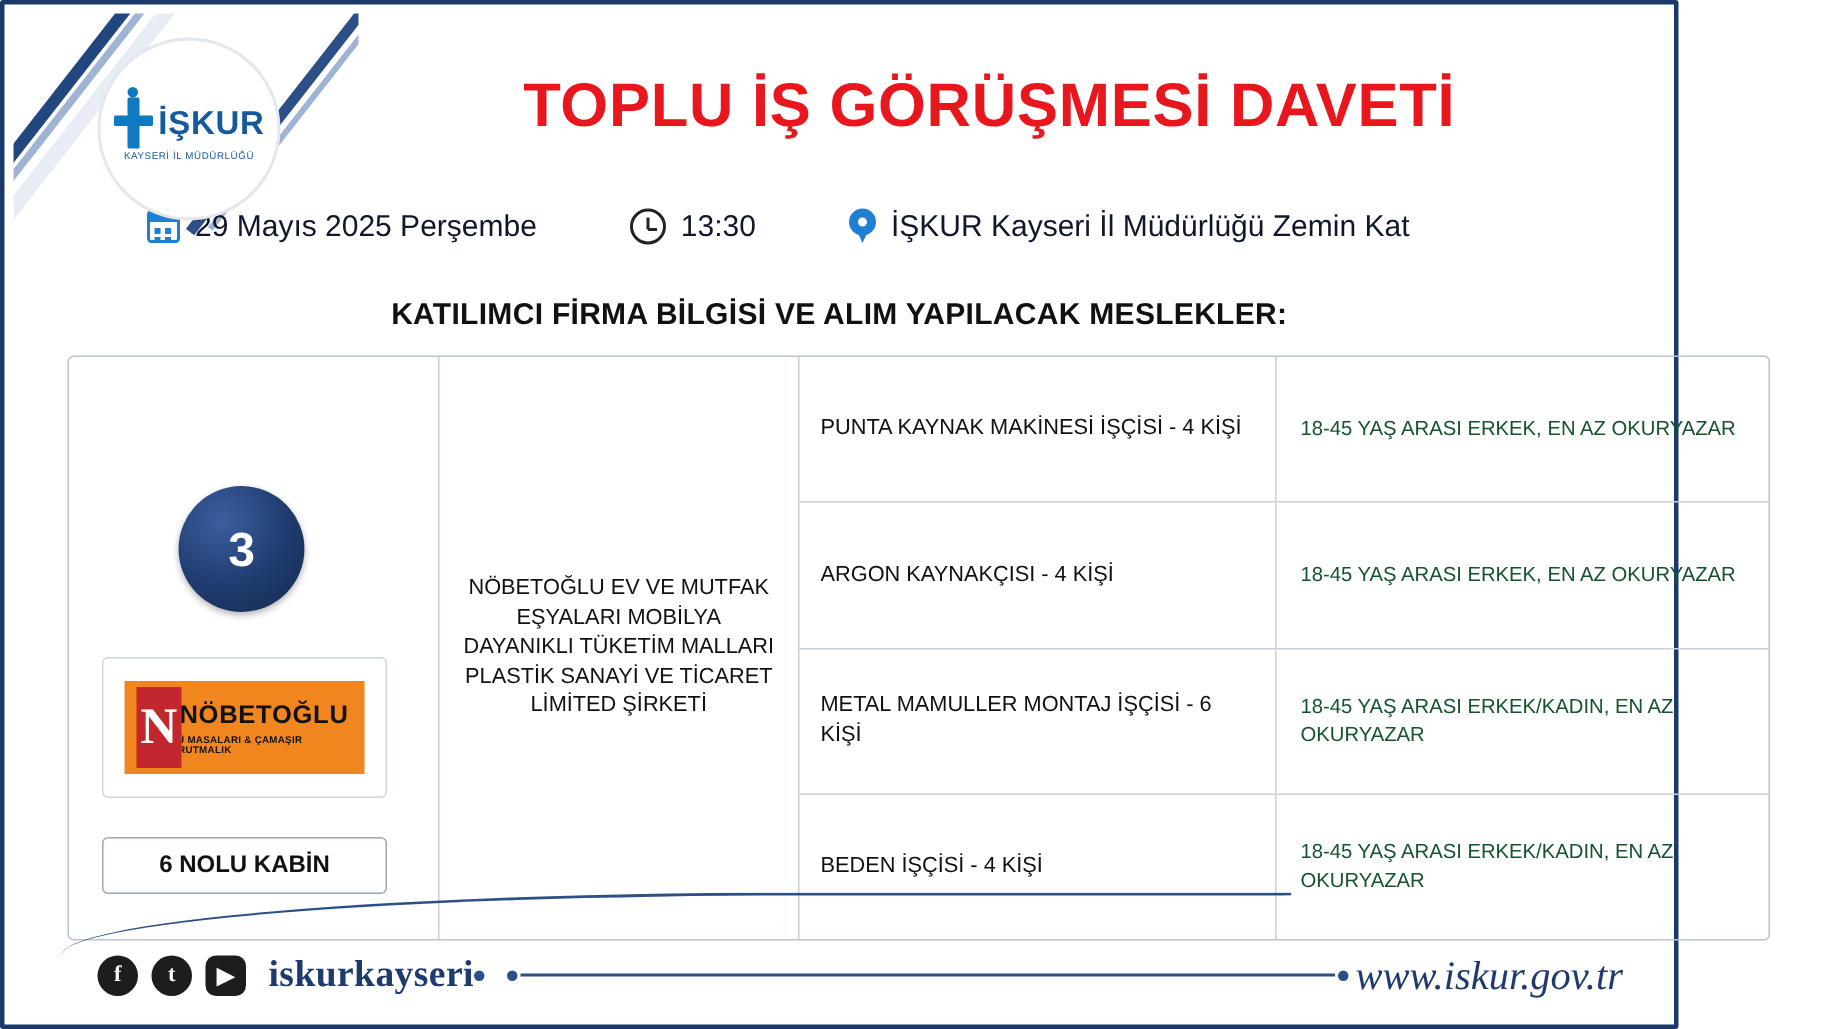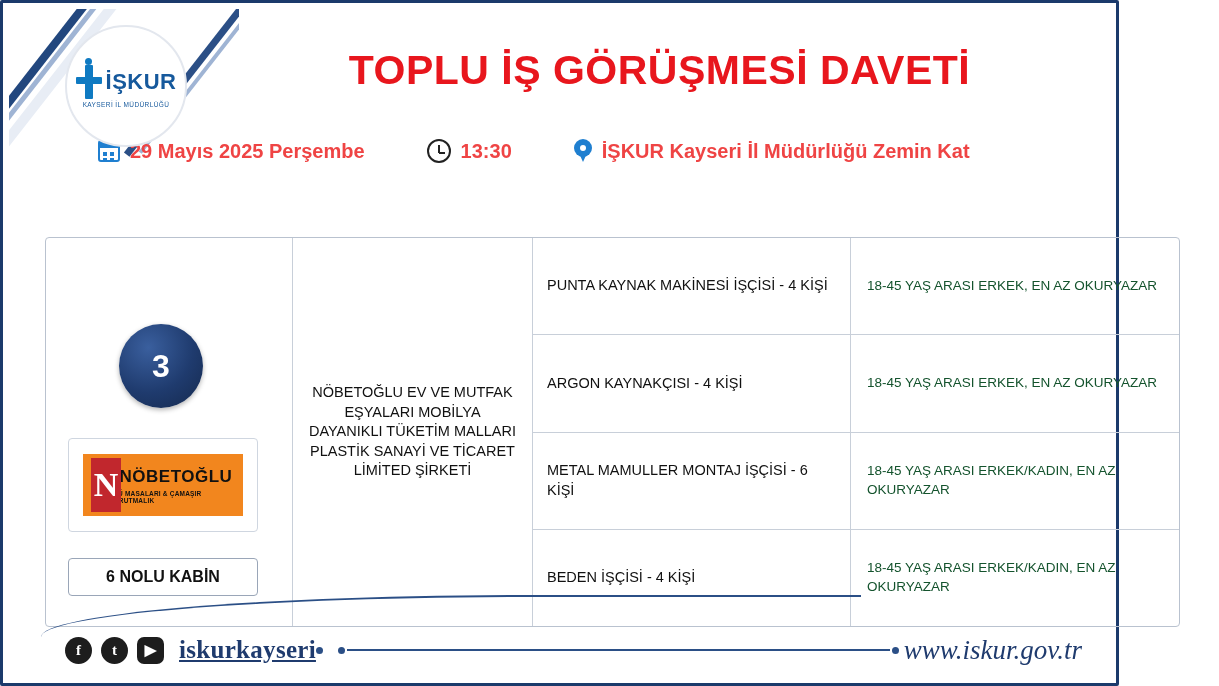--- a/index.html
+++ b/index.html
@@ -118,22 +118,22 @@
 
   
   .meta-row {
     position: absolute;
     left: 95px;
     top: 136px;
     display: flex;
     align-items: center;
     gap: 18px;
     font-size: 20px;
-    font-weight: bold;
-    color: #ef4444;
+    font-weight: normal;
+    color: #0f172a;
   }
   .meta-item {
     display: flex;
     align-items: center;
     gap: 10px;
   }
   .meta-gap { width: 26px; }
   .icon-cal {
     width: 22px; height: 22px;
     border: 2px solid #1f7fd0;
@@ -402,21 +402,20 @@
   .soc-fb { background: #1d1d1d; }
   .soc-tw { background: #1d1d1d; }
   .soc-yt { background: #1d1d1d; border-radius: 7px; }
   .handle {
     font-size: 25px;
     color: #1f3b6e;
     font-weight: bold;
     font-family: "Liberation Serif", serif;
     margin-left: 6px;
     letter-spacing: 0.3px;
-    text-decoration: underline;
   }
   .dash-left {
     flex: 1;
     height: 2px;
     background: #2b4f86;
     margin: 0 14px;
     position: relative;
   }
   .dash-left::before, .dash-left::after {
     content: "";
@@ -495,20 +494,21 @@
     <div class="meta-item">
       <span class="icon-pin">
         <span class="pin-body"></span>
         <span class="pin-tip"></span>
         <span class="pin-hole"></span>
       </span>
       <span>İŞKUR Kayseri İl Müdürlüğü Zemin Kat</span>
     </div>
   </div>
 
+  <div class="section-heading">KATILIMCI FİRMA BİLGİSİ VE ALIM YAPILACAK MESLEKLER:</div>
 
   <div class="panel">
 
     <div class="panel-left">
       <div class="cabin-badge">3</div>
 
       <div class="company-logo-box">
         <div class="company-logo">
           <span class="big-n">N</span>
           <span class="name">NÖBETOĞLU</span>

